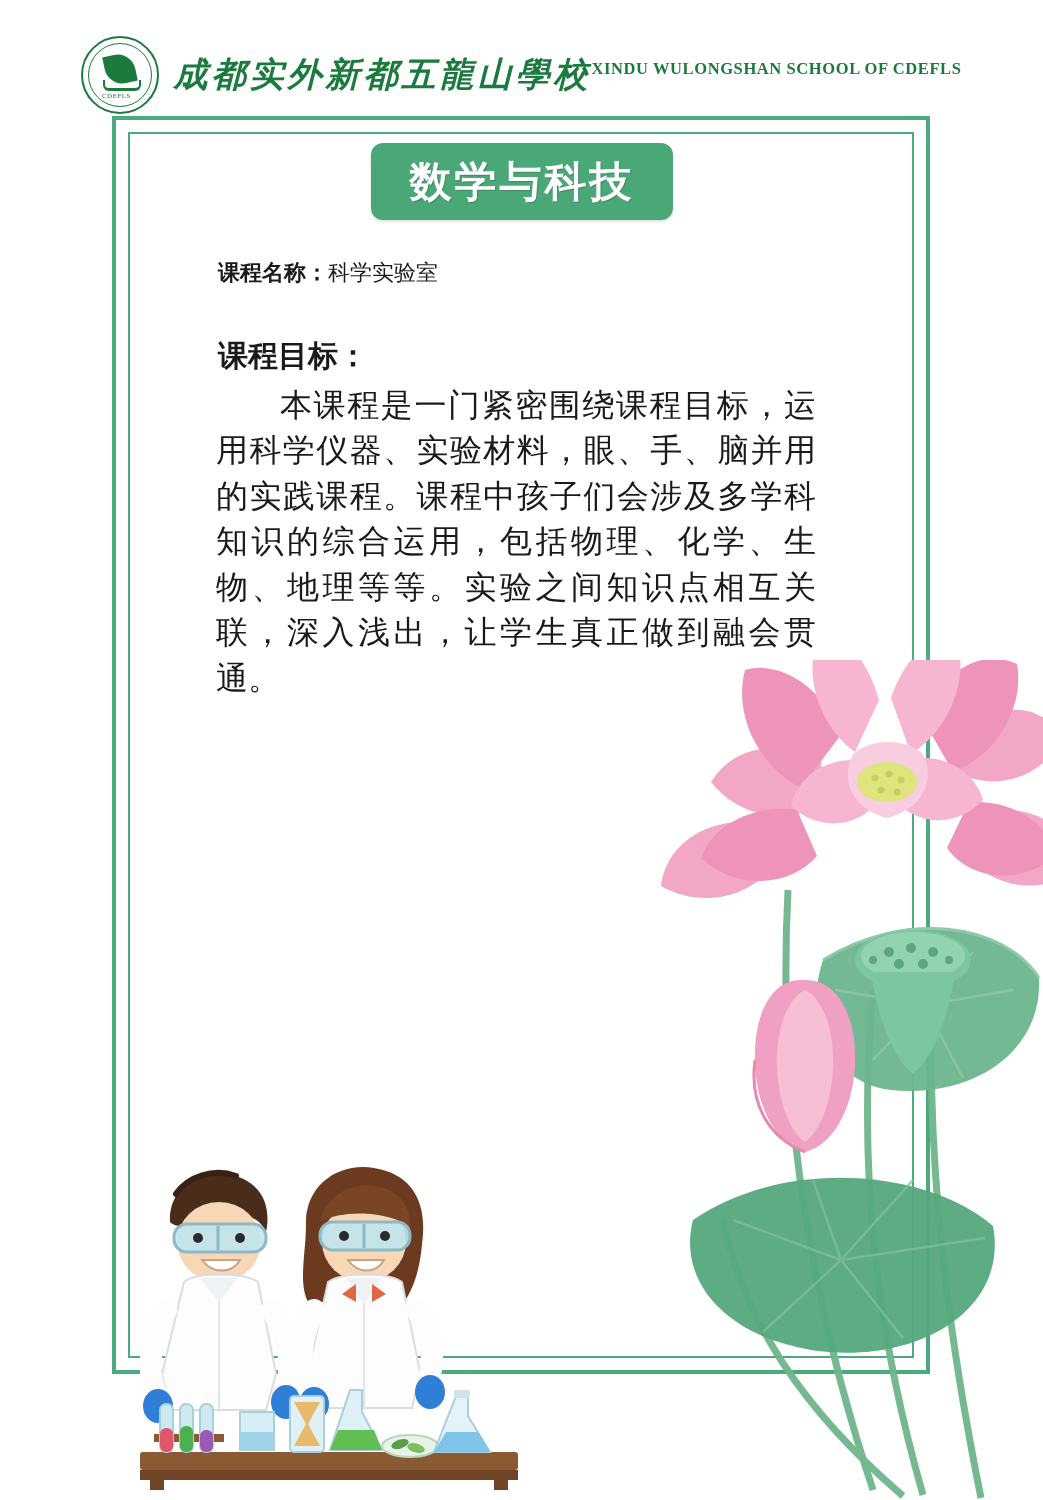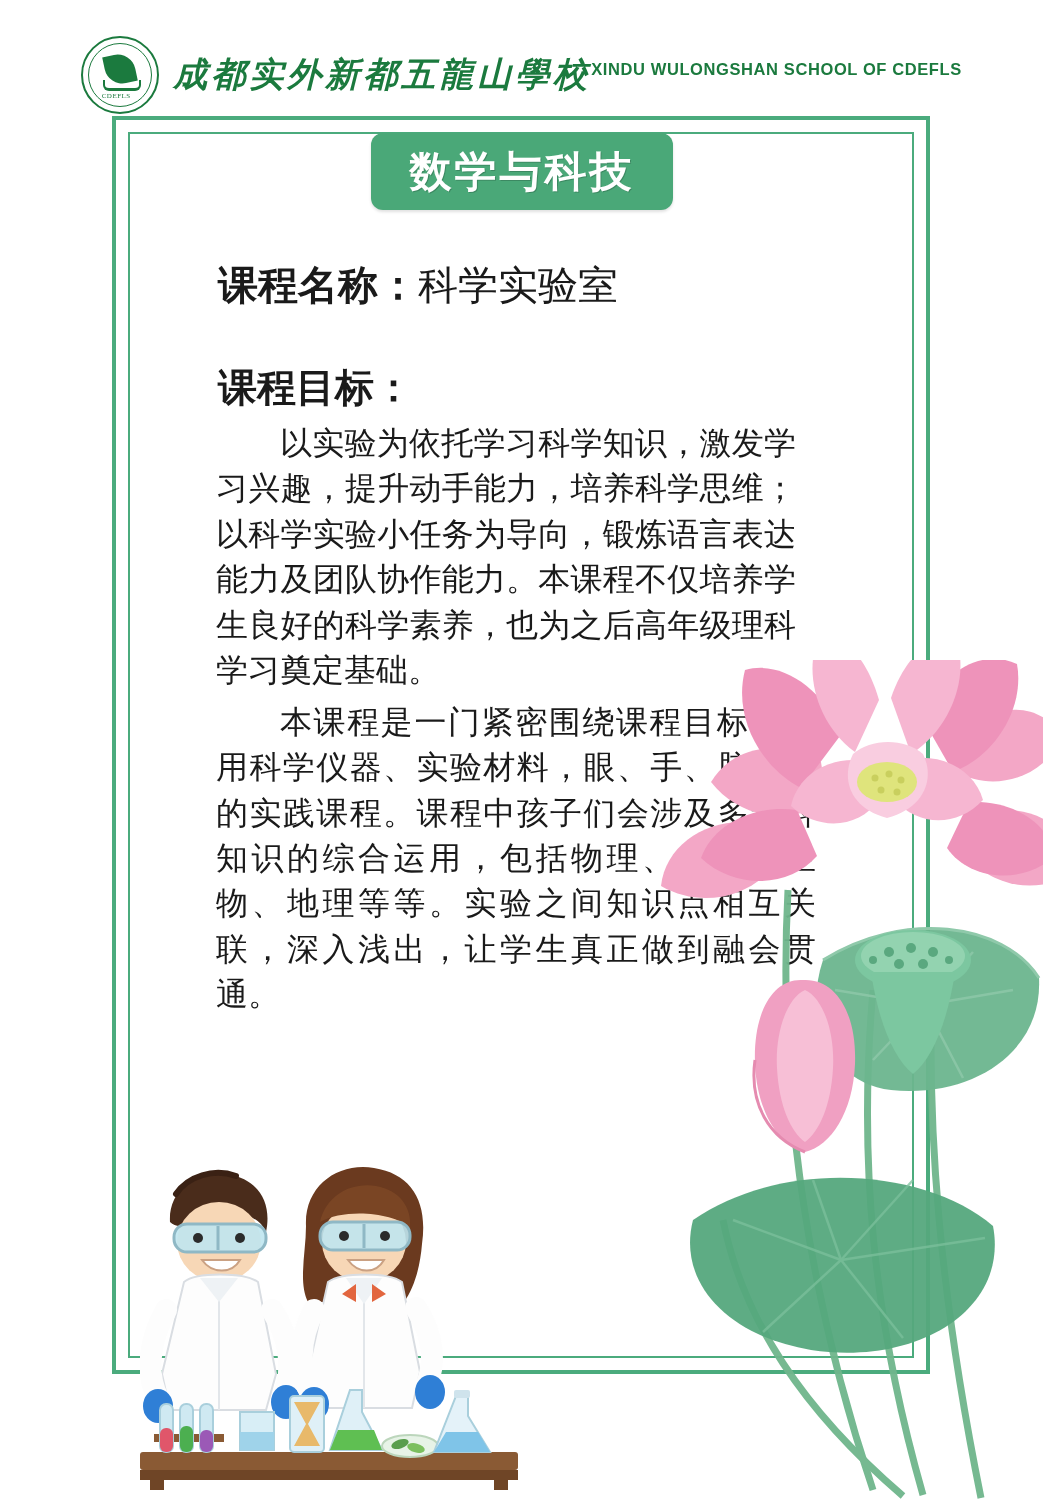--- a/index.html
+++ b/index.html
@@ -87,21 +87,21 @@
   }
   .school-cn {
     font-family: "Liberation Serif", serif;
     font-weight: bold;
     font-style: italic;
     font-size: 34px;
     color: #1b7a3e;
     letter-spacing: 4px;
   }
   .school-en {
-    font-family: Liberation Sans, sans-serif;
+    font-family: Liberation Serif, serif;
     font-weight: bold;
     font-size: 16.5px;
     color: #1b7a3e;
     letter-spacing: .6px;
     margin-top: 5px;
     text-align: center;
   }
 
   
   .frame-outer {
@@ -120,21 +120,21 @@
     width: 786px;
     height: 1226px;
     border: 2px solid #4bab7d;
     box-sizing: border-box;
   }
 
   
   .title-banner {
     position: absolute;
     left: 371px;
-    top: 133px;
+    top: 143px;
     width: 302px;
     height: 77px;
     background: #4aa878;
     border-radius: 12px;
     display: flex;
     align-items: center;
     justify-content: center;
     box-shadow: 0 2px 3px rgba(0,0,0,.12);
   }
   .title-banner .title-text {
@@ -148,30 +148,30 @@
 
   
   .content {
     position: absolute;
     left: 218px;
     top: 258px;
     width: 590px;
     color: #1a1a1a;
   }
   .field-row {
-    font-size: 40px;
+    font-size: 22px;
     font-weight: bold;
     margin-bottom: 4px;
     white-space: nowrap;
   }
   .field-row .value {
     font-weight: normal;
   }
   .section-label {
-    font-size: 39px;
+    font-size: 30px;
     font-weight: bold;
     margin-top: 48px;
   }
   .para {
     font-size: 32px;
     line-height: 1.42;
     margin-top: 6px;
     text-indent: 2em;
     text-align: justify;
     width: 580px;
@@ -225,21 +225,20 @@
   <span class="title-text">数学与科技</span>
 </div>
 
 <div class="content">
 
   <div class="field-row">
     <span>课程名称</span><span>：</span><span class="value">科学实验室</span>
   </div>
 
   <div class="section-label">课程目标：</div>
-  <div class="para">以实验为依托学习科学知识，激发学习兴趣，提升动手能力，培养科学思维；以科学实验小任务为导向，锻炼语言表达能力及团队协作能力。本课程不仅培养学生良好的科学素养，也为之后高年级理科学习奠定基础。</div>
 
   <div class="para para-2">本课程是一门紧密围绕课程目标，运用科学仪器、实验材料，眼、手、脑并用的实践课程。课程中孩子们会涉及多学科知识的综合运用，包括物理、化学、生物、地理等等。实验之间知识点相互关联，深入浅出，让学生真正做到融会贯通。</div>
 
 </div>
 
 <div class="lotus-wrap">
   <svg width="470" height="840" viewBox="0 0 470 840" xmlns="http://www.w3.org/2000/svg">
 
     <g stroke="#6fb68c" stroke-width="7" fill="none" opacity=".95">
       <path d="M215,230 C205,420 230,620 300,830"></path>

